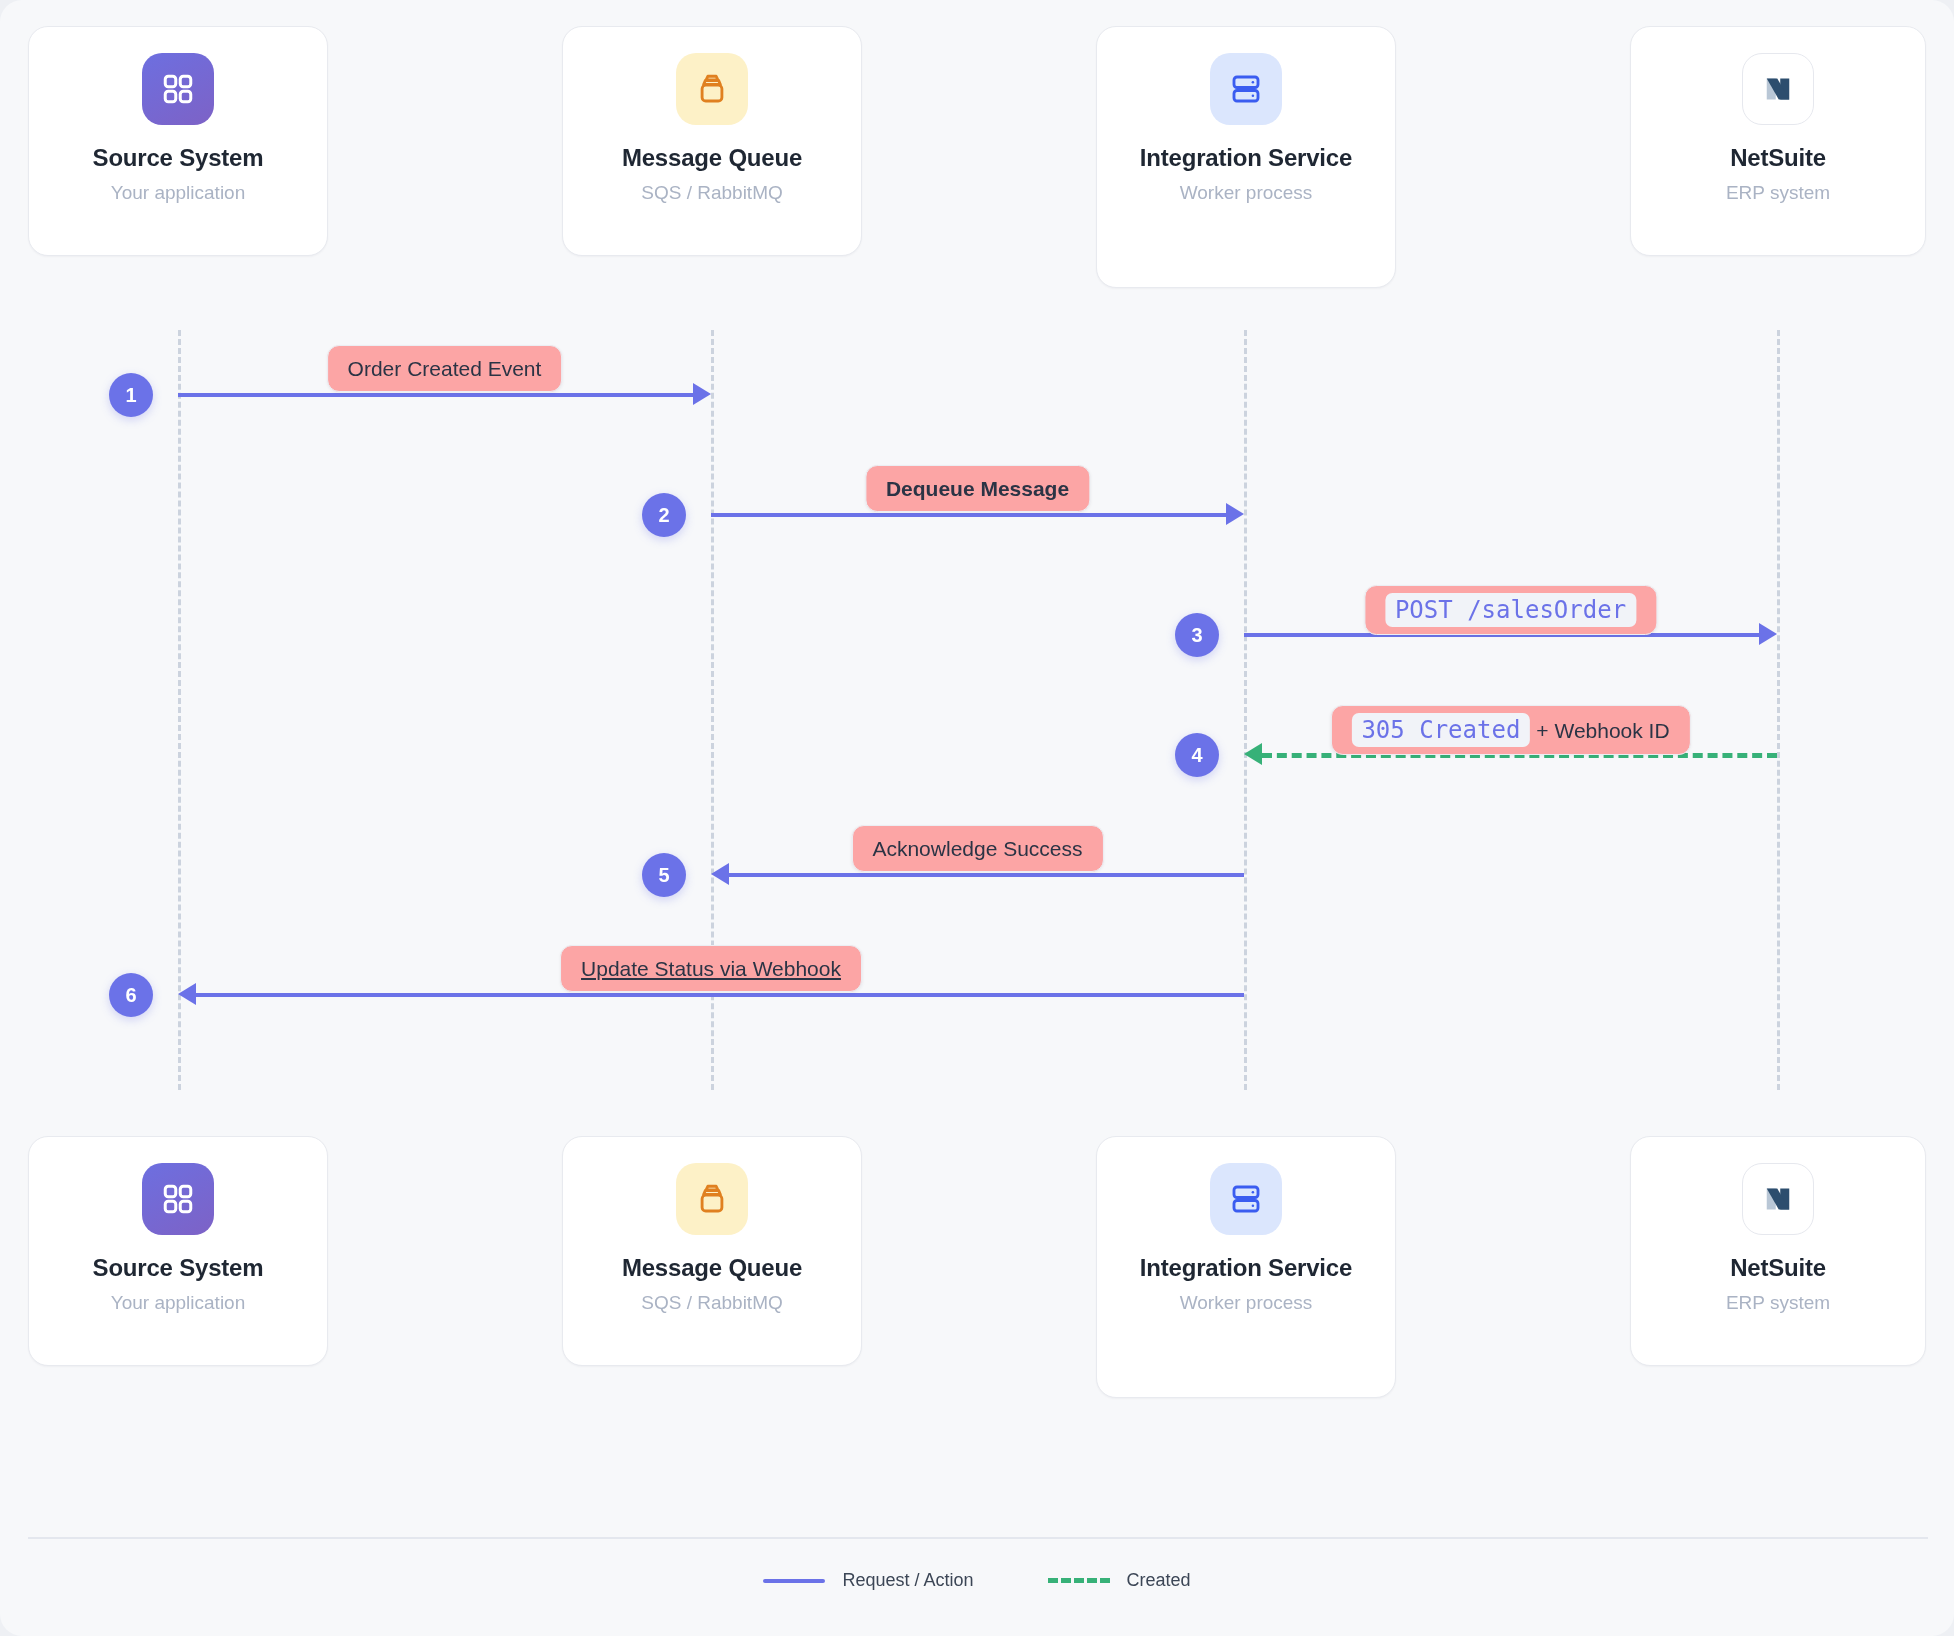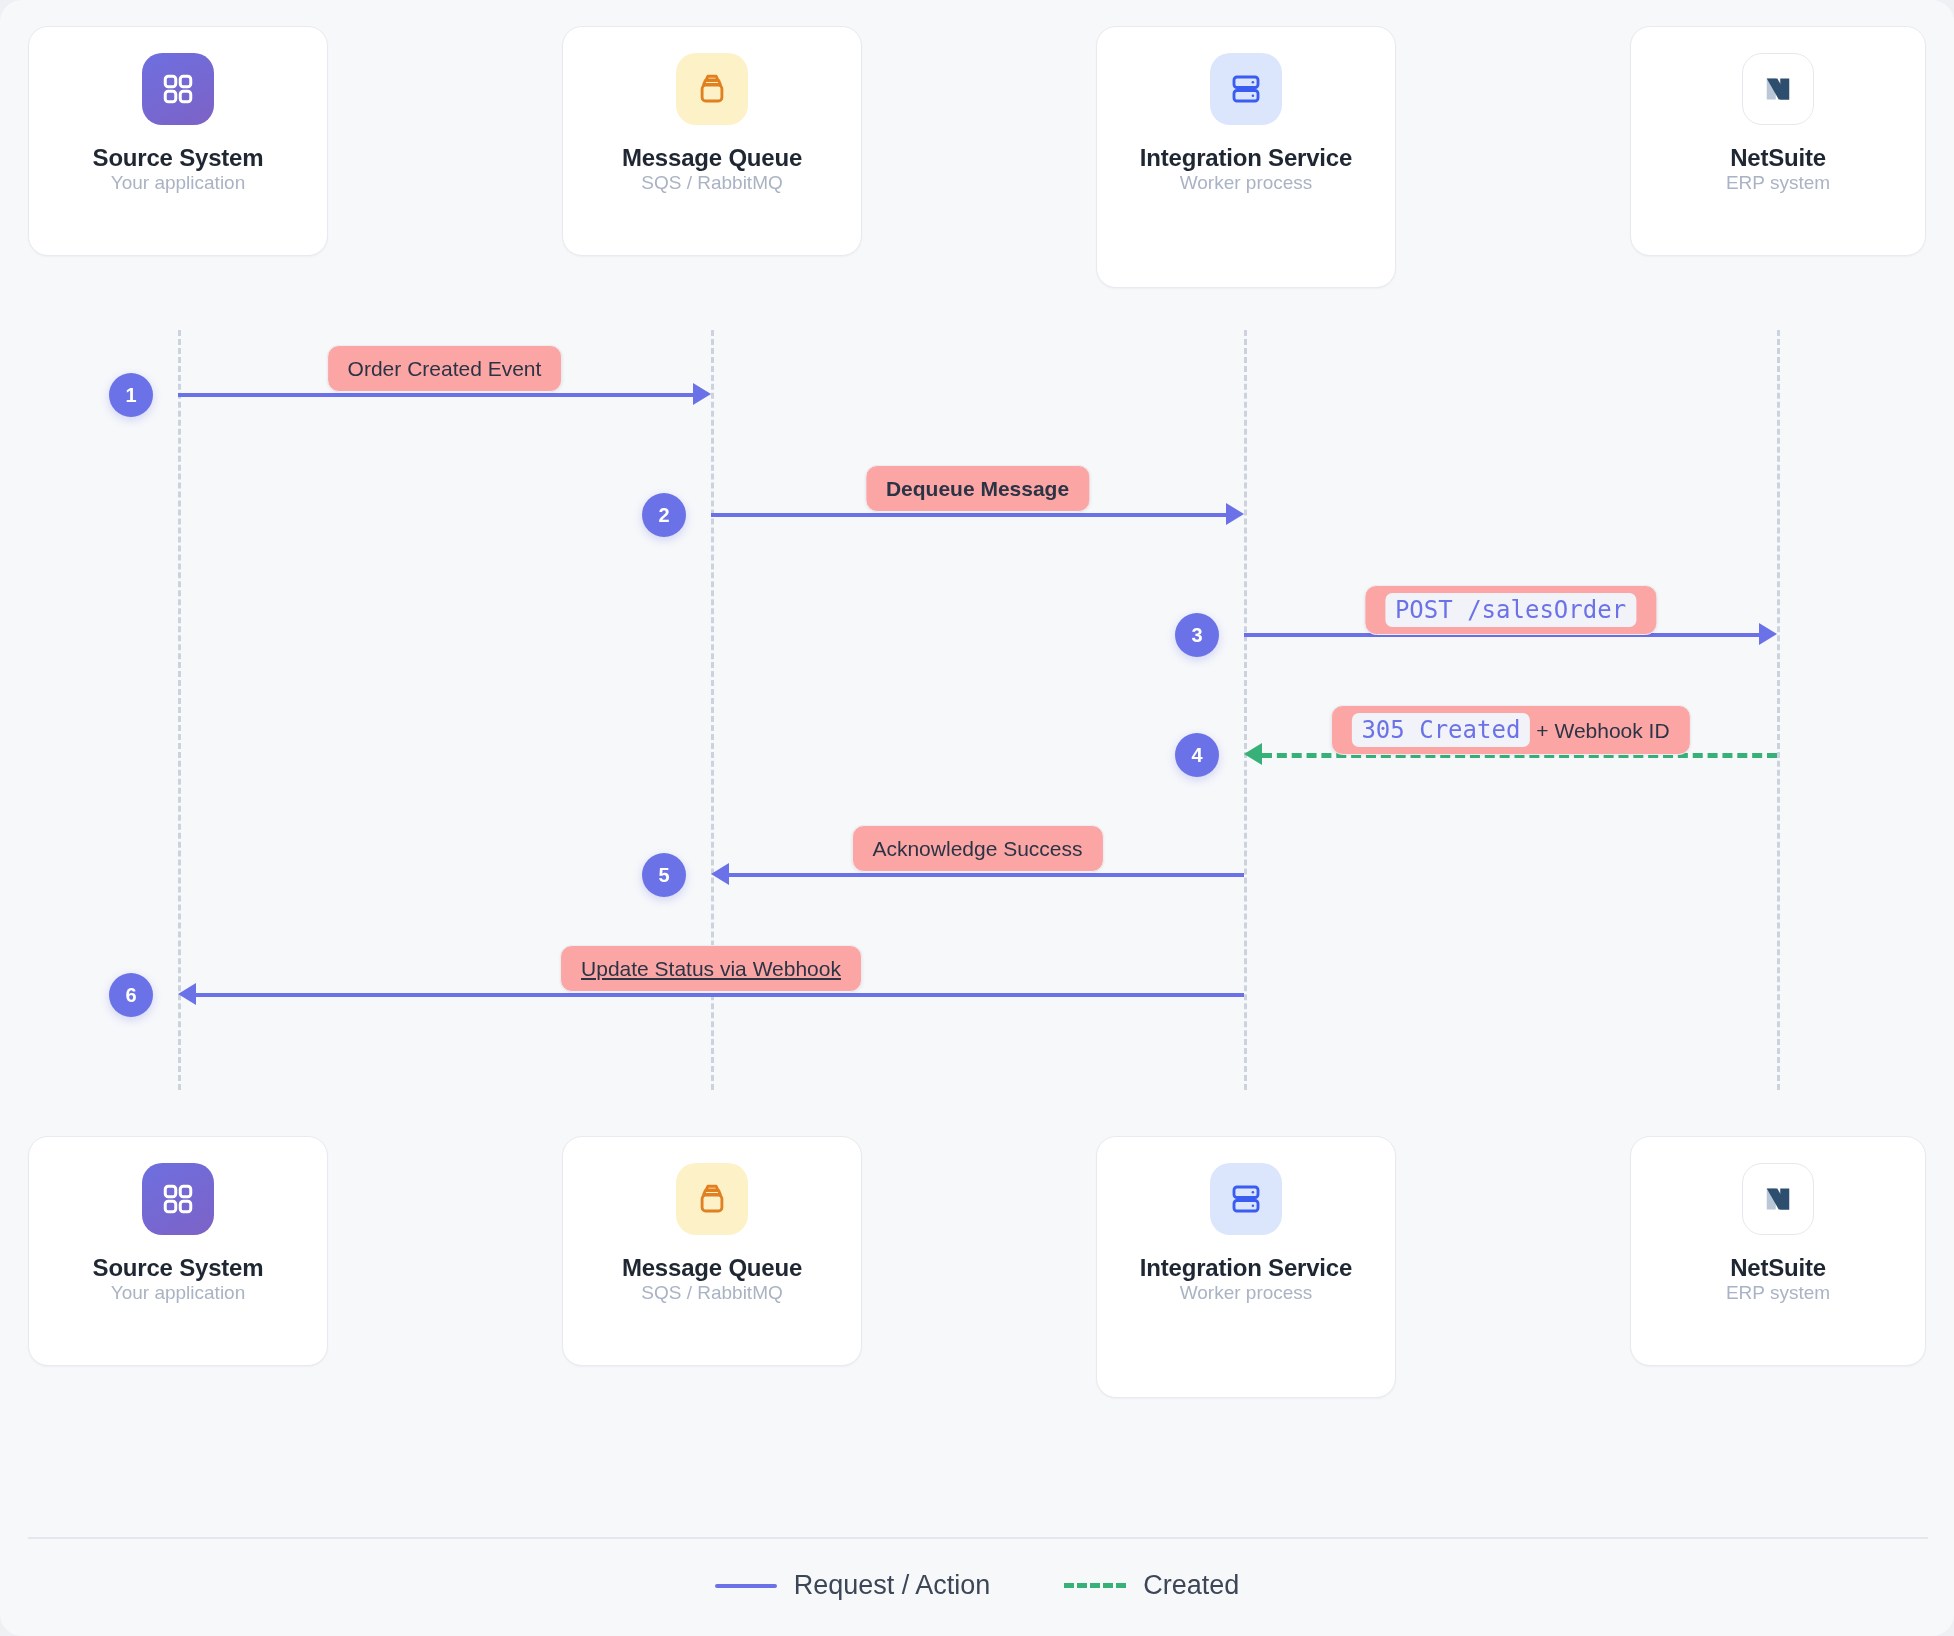--- a/index.html
+++ b/index.html
@@ -64,20 +64,21 @@
 
   .actor-title {
     font-size: 24px;
     font-weight: bold;
     color: #1f2733;
     text-align: center;
     line-height: 1.22;
     letter-spacing: -0.2px;
   }
   .actor-sub {
+    margin-top: 10px;
     font-size: 19px;
     color: #aab3c4;
     text-align: center;
     line-height: 1.2;
   }
 
   
   .lifeline {
     position: absolute;
     top: 330px;
@@ -198,21 +199,21 @@
     height: 4px;
     background: #6b72e8;
     border-radius: 2px;
   }
   .legend-swatch-dashed {
     width: 62px;
     height: 0;
     border-top: 5px dashed #37b178;
   }
   .legend-label {
-    font-size: 27px;
+    font-size: 18px;
     color: #3c4656;
   }
 </style>
 </head>
 <body>
 
 <div id="stage">
 
   <div class="actor-row top">
 

